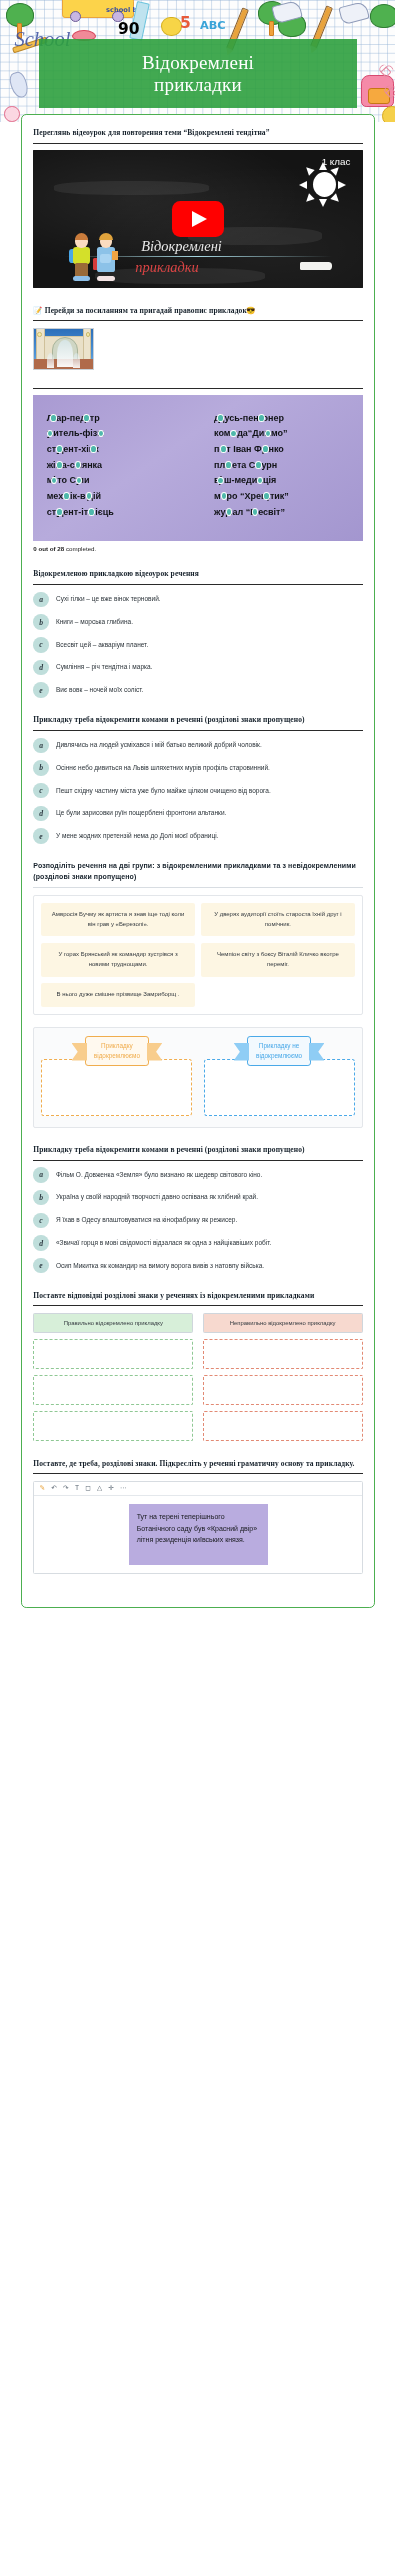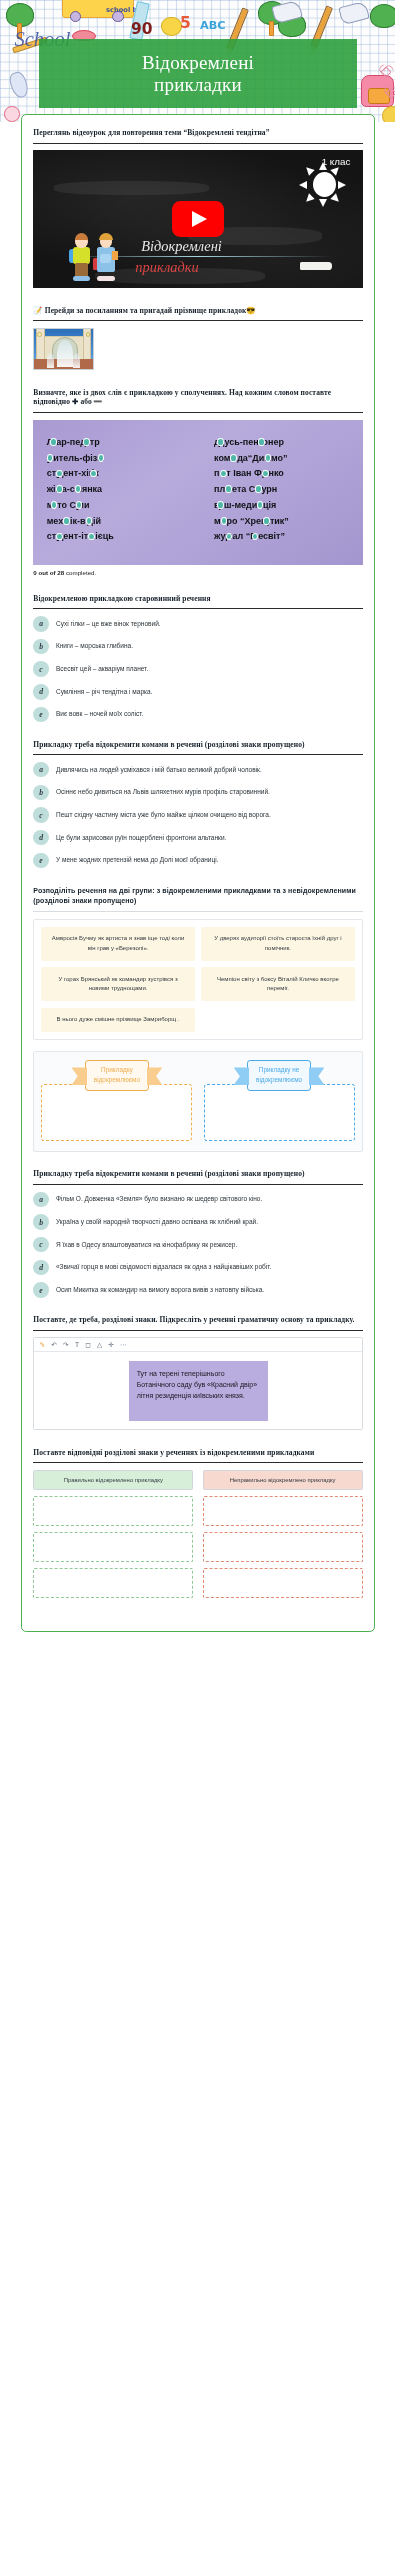--- a/index.html
+++ b/index.html
@@ -410,21 +410,21 @@
   <div class="doodle d-pen" style="left:12.4px; top:42px;"></div>
 
   <div class="doodle d-bow" style="left:72px; top:30px;"></div>
   <div class="doodle d-flower" style="left:4.1px; top:106px;"></div>
   <div class="doodle d-sun" style="left:382px; top:106px;"></div>
   <div class="doodle d-heart" style="left:382px; top:68px;"></div>
   <div class="doodle d-heart" style="left:387px; top:89px;"></div>
 
   <span class="doodle d-script" style="left:14.4px; top:28px;">School</span>
   <span class="doodle d-letter" style="left:180px; top:14.4px; color:#e85a3a;">5</span>
-  <span class="doodle d-letter" style="left:131px; top:19.6px; color:#7f1d1d;">90</span>
+  <span class="doodle d-letter" style="left:118px; top:19.6px; color:#000000;">90</span>
   <span class="doodle d-letter" style="left:200px; top:18.5px; color:#3aa4d8; font-size:11.3px;">ABC</span>
 
   <div class="hero-band">
     <div class="hero-title">Відокремлені</div>
     <div class="hero-title">прикладки</div>
   </div>
 </div>
 
 <div class="sheet">
 
@@ -474,40 +474,39 @@
 
       <div class="play-btn">
         <div class="play-tri"></div>
       </div>
     </div>
   </div>
 
   <div class="block">
     <div class="q-title">
       <span style="color:#c9a227;">📝</span>
-      <span>Перейди за посиланням та пригадай прізвище прикладок</span><span>😎</span>
+      <span>Перейди за посиланням та пригадай правопис прикладок</span><span>😎</span>
     </div>
     <div class="rule"></div>
     <div class="link-thumb">
       <div class="lt-sky"></div>
       <div class="lt-bldg"></div>
         <div class="lt-arch"></div>
       <div class="lt-towerL"></div>
         <div class="lt-towerR"></div>
       <div class="lt-clock"></div>
         <div class="lt-clock2"></div>
       <div class="lt-ground"></div>
       <div class="lt-w2"></div>
         <div class="lt-water"></div>
         <div class="lt-w3"></div>
     </div>
   </div>
 
   <div class="block">
-    <div class="q-title">Визначте, яке із двох слів є прикладкою у сполученнях. Над кожним словом поставте відповідно ✚ або ➖</div>
     <div class="rule"></div>
 
     <div class="word-box">
       <div class="word-col">
         <div class="word-line">Лі<span class="dot-marker"></span>кар-педі<span class="dot-marker"></span>атр</div>
         <div class="word-line">у<span class="dot-marker"></span>читель-фізи<span class="dot-marker"></span>к</div>
         <div class="word-line">сту<span class="dot-marker"></span>дент-хім<span class="dot-marker"></span>ік</div>
         <div class="word-line">жін<span class="dot-marker"></span>ка-се<span class="dot-marker"></span>лянка</div>
         <div class="word-line">мі<span class="dot-marker"></span>сто Су<span class="dot-marker"></span>ми</div>
         <div class="word-line">меха<span class="dot-marker"></span>нік-во<span class="dot-marker"></span>дій</div>
@@ -522,21 +521,21 @@
         <div class="word-line">ме<span class="dot-marker"></span>тро “Хрещ<span class="dot-marker"></span>атик”</div>
         <div class="word-line">жур<span class="dot-marker"></span>нал “В<span class="dot-marker"></span>сесвіт”</div>
       </div>
     </div>
     <div class="completed">
       <b>0 out of 28</b><span> completed.</span>
     </div>
   </div>
 
   <div class="block">
-    <div class="q-title">Відокремленою прикладкою старовинний речення</div>
+    <div class="q-title">Відокремленою прикладкою відеоурок речення</div>
     <div class="rule"></div>
     <div class="opt-row">
       <div class="opt-badge">a</div>
       <div class="opt-text">Сухі гілки – це вже вінок терновий.</div>
     </div>
     <div class="opt-row">
       <div class="opt-badge">b</div>
       <div class="opt-text">Книги – морська глибина.</div>
     </div>
     <div class="opt-row">
@@ -625,20 +624,40 @@
       <div class="opt-badge">c</div>
       <div class="opt-text">Я їхав в Одесу влаштовуватися на кінофабрику як режисер.</div>
     </div>
     <div class="opt-row">
       <div class="opt-badge">d</div>
       <div class="opt-text">«Звичаї горця в мові свідомості відзалася як одна з найцікавіших робіт.</div>
     </div>
     <div class="opt-row">
       <div class="opt-badge">e</div>
       <div class="opt-text">Осип Микитка як командир на вимогу ворога вивів з натовпу війська.</div>
+    </div>
+  </div>
+
+  <div class="block">
+    <div class="q-title">Поставте відповідні розділові знаки у реченнях із відокремленими прикладками</div>
+    <div class="rule"></div>
+
+    <div class="bottom-grid">
+      <div>
+        <div class="bcol-head green">Правильно відокремлено прикладку</div>
+        <div class="bcol-slot green"></div>
+        <div class="bcol-slot green"></div>
+        <div class="bcol-slot green"></div>
+      </div>
+      <div>
+        <div class="bcol-head red">Неправильно відокремлено прикладку</div>
+        <div class="bcol-slot"></div>
+        <div class="bcol-slot"></div>
+        <div class="bcol-slot"></div>
+      </div>
     </div>
   </div>
 
   <div class="block">
     <div class="q-title">Поставте, де треба, розділові знаки. Підкресліть у реченні граматичну основу та прикладку.</div>
     <div class="rule"></div>
     <div class="editor">
       <div class="editor-toolbar">
         <span class="tb-ico pen">✎</span>
         <span class="tb-ico">↶</span>
@@ -648,34 +667,14 @@
         <span class="tb-ico">△</span>
         <span class="tb-ico">✛</span>
         <span class="tb-ico">⋯</span>
       </div>
       <div class="editor-body">
         <div class="editor-note">Тут на терені теперішнього Ботанічного саду був «Красний двір» літня резиденція київських князя.</div>
       </div>
     </div>
   </div>
 
-  <div class="block">
-    <div class="q-title">Поставте відповідні розділові знаки у реченнях із відокремленими прикладками</div>
-    <div class="rule"></div>
-
-    <div class="bottom-grid">
-      <div>
-        <div class="bcol-head green">Правильно відокремлено прикладку</div>
-        <div class="bcol-slot green"></div>
-        <div class="bcol-slot green"></div>
-        <div class="bcol-slot green"></div>
-      </div>
-      <div>
-        <div class="bcol-head red">Неправильно відокремлено прикладку</div>
-        <div class="bcol-slot"></div>
-        <div class="bcol-slot"></div>
-        <div class="bcol-slot"></div>
-      </div>
-    </div>
-  </div>
-
 </div>
 
 
 </body></html>

